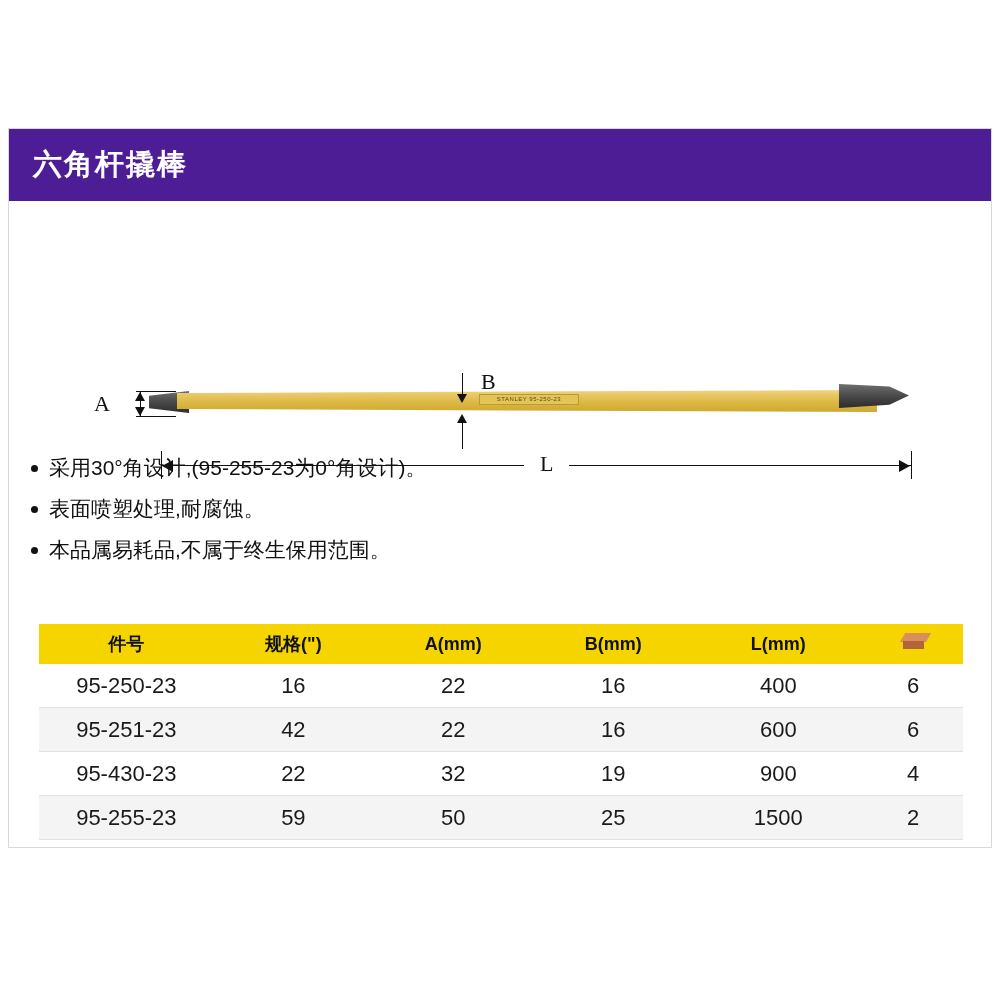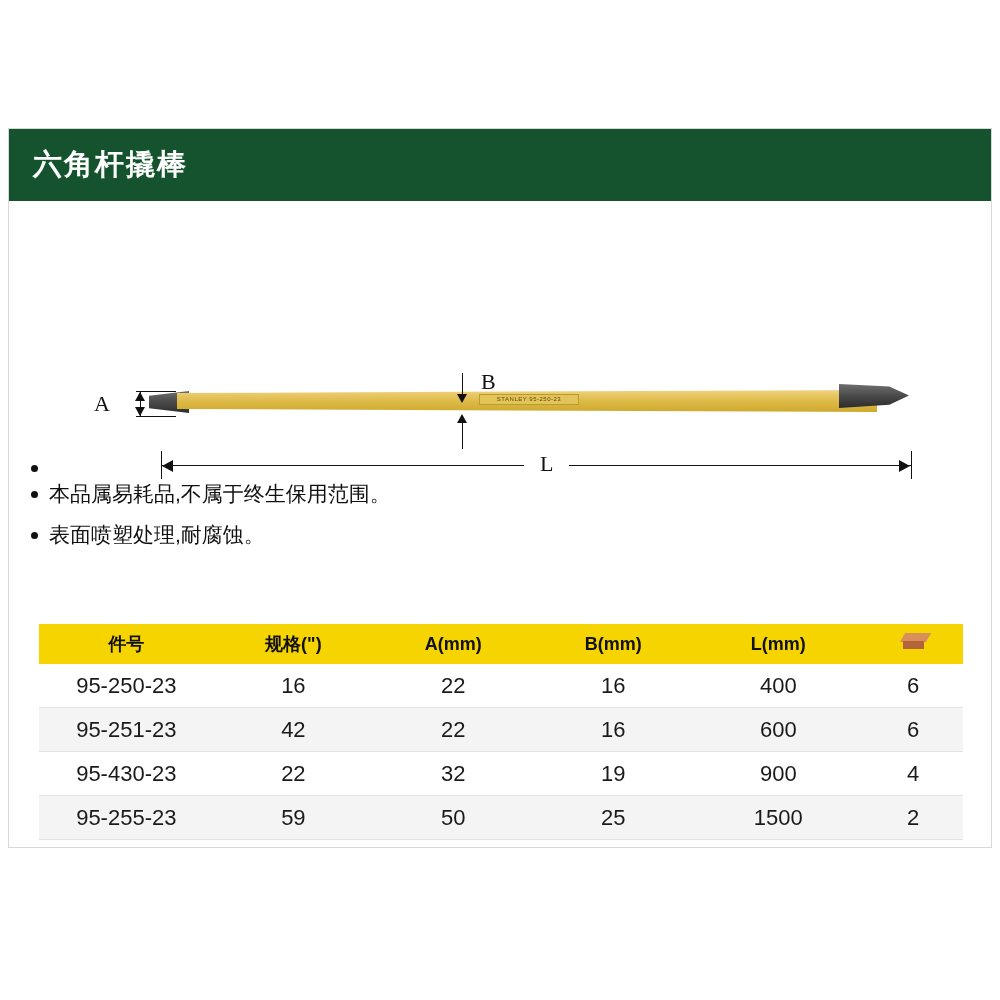--- a/index.html
+++ b/index.html
@@ -29,21 +29,21 @@
     height: 720px;
     border: 1px solid #d8d8d8;
     box-sizing: border-box;
     background: #ffffff;
   }
   .title-bar {
     position: absolute;
     left: 0; top: 0;
     width: 100%;
     height: 72px;
-    background: #14532d;
+    background: #4c1d95;
     box-sizing: border-box;
     display: flex;
     align-items: center;
   }
   .title-text {
     color: #ffffff;
     font-size: 29px;
     font-weight: bold;
     letter-spacing: 2px;
     margin-left: 24px;
@@ -262,28 +262,29 @@
       <div class="dim-line v-line" style="left:902px; top:250px; height:28px;"></div>
       <div class="dim-line h-line" style="left:152px; top:264px; width:750px;"></div>
       <div class="arrow arrow-left" style="left:153px; top:259px;"></div>
       <div class="arrow arrow-right" style="left:890px; top:259px;"></div>
       <span class="lbl" style="left:515px; top:250px; background:#fff; padding:0 16px;">L</span>
     </div>
 
     <div class="features">
       <div class="feature">
         <span class="dot"></span>
+        <span>采用30°角设计,(95-255-23为0°角设计)。</span>
+      </div>
+      <div class="feature">
+        <span class="dot"></span>
+        <span>表面喷塑处理,耐腐蚀。</span>
       </div>
       <div class="feature">
         <span class="dot"></span>
         <span>本品属易耗品,不属于终生保用范围。</span>
-      </div>
-      <div class="feature">
-        <span class="dot"></span>
-        <span>表面喷塑处理,耐腐蚀。</span>
       </div>
     </div>
 
     <table class="spec-table">
       <thead>
         <tr>
           <th class="col-a">件号</th>
           <th class="col-b">规格(")</th>
           <th class="col-c">A(mm)</th>
           <th class="col-d">B(mm)</th>

